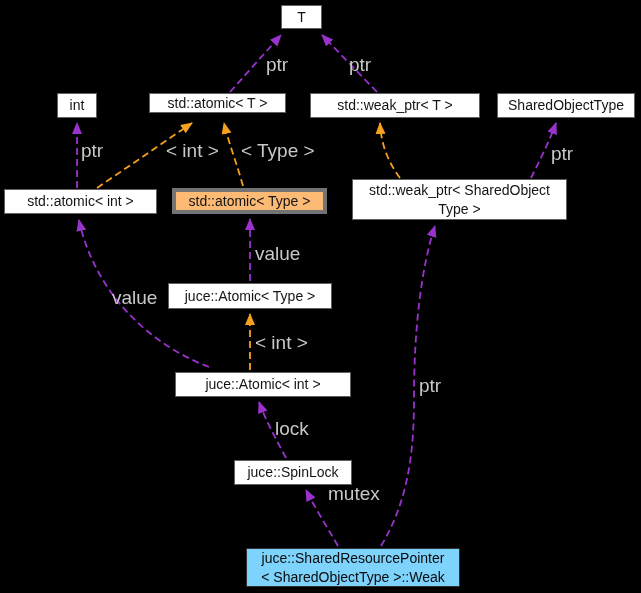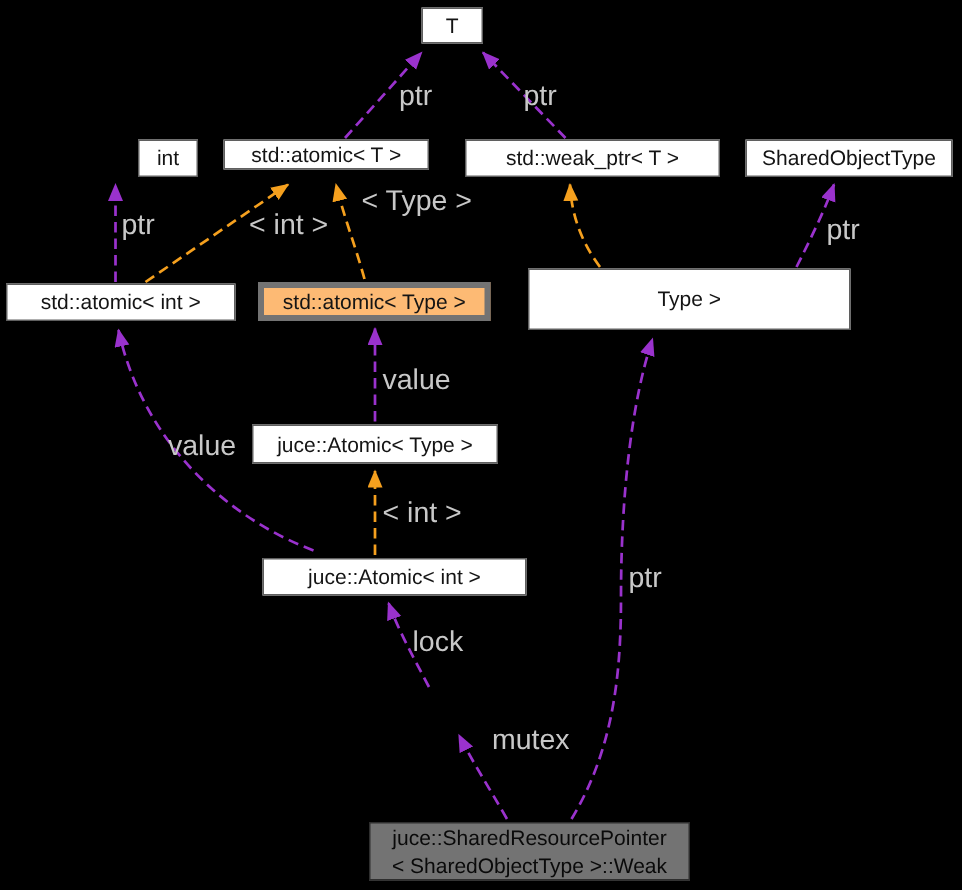--- a/index.html
+++ b/index.html
@@ -36,21 +36,21 @@
     align-items: center;
     justify-content: center;
     text-align: center;
     white-space: nowrap;
   }
   .node.red {
     border: 4px solid #737373;
     background: #fdba74;
   }
   .node.current {
-    background: #737373;
+    background: #7dd3fc;
     border: 1.4px solid #2E2E2E;
     color: #0A0A0A;
   }
   .edge-label {
     position: absolute;
     color: #C8C8C8;
     font-size: 19px;
     white-space: nowrap;
   }
 </style>
@@ -81,21 +81,21 @@
     <path class="edge orange" d="M 250,370 L 250,314" marker-end="url(#arrow-orange)"></path>
     <path class="edge purple" d="M 286,458 C 276,439 266,421 259,402" marker-end="url(#arrow-purple)"></path>
     <path class="edge purple" d="M 338,546 C 326,525 315,508 306,490" marker-end="url(#arrow-purple)"></path>
     <path class="edge purple" d="M 381,546 C 410,498 414,446 414,398 C 414,330 421,268 435,226" marker-end="url(#arrow-purple)"></path>
   </svg>
 
   <div class="node" style="left:281px; top:5px; width:41px; height:24px;">
     <span>T</span>
   </div>
 
-  <div class="node" style="left:57px; top:93px; width:40px; height:25px;margin-left:35px;">
+  <div class="node" style="left:57px; top:93px; width:40px; height:25px;">
     <span>int</span>
   </div>
 
   <div class="node" style="left:149px; top:93px; width:137px; height:20px;">
     <span>std::atomic&lt; T &gt;</span>
   </div>
 
   <div class="node" style="left:310px; top:93px; width:170px; height:25px;">
     <span>std::weak_ptr&lt; T &gt;</span>
   </div>
@@ -106,42 +106,46 @@
 
   <div class="node" style="left:4px; top:189px; width:153px; height:25px;">
     <span>std::atomic&lt; int &gt;</span>
   </div>
 
   <div class="node red" style="left:172px; top:188px; width:155px; height:26px;">
     <span>std::atomic&lt; Type &gt;</span>
   </div>
 
   <div class="node" style="left:352px; top:179px; width:215px; height:41px;">
+    <span>std::weak_ptr&lt; SharedObject</span>
     <span>Type &gt;</span>
   </div>
 
   <div class="node" style="left:168px; top:283px; width:164px; height:26px;">
     <span>juce::Atomic&lt; Type &gt;</span>
   </div>
 
   <div class="node" style="left:175px; top:372px; width:176px; height:25px;">
     <span>juce::Atomic&lt; int &gt;</span>
   </div>
 
+  <div class="node" style="left:234px; top:460px; width:118px; height:25px;">
+    <span>juce::SpinLock</span>
+  </div>
 
   <div class="node current" style="left:246px; top:548px; width:214px; height:39px;">
     <span>juce::SharedResourcePointer</span>
     <span>&lt; SharedObjectType &gt;::Weak</span>
   </div>
 
   <span class="edge-label" style="left:266px; top:54px;">ptr</span>
   <span class="edge-label" style="left:349px; top:54px;">ptr</span>
   <span class="edge-label" style="left:81px; top:140px;">ptr</span>
   <span class="edge-label" style="left:166px; top:140px;">&lt; int &gt;</span>
-  <span class="edge-label" style="left:241px; top:124px;">&lt; Type &gt;</span>
+  <span class="edge-label" style="left:241px; top:140px;">&lt; Type &gt;</span>
   <span class="edge-label" style="left:551px; top:143px;">ptr</span>
   <span class="edge-label" style="left:255px; top:243px;">value</span>
   <span class="edge-label" style="left:112px; top:287px;">value</span>
   <span class="edge-label" style="left:255px; top:332px;">&lt; int &gt;</span>
   <span class="edge-label" style="left:275px; top:418px;">lock</span>
   <span class="edge-label" style="left:328px; top:483px;">mutex</span>
   <span class="edge-label" style="left:419px; top:375px;">ptr</span>
 
 </div>
 

